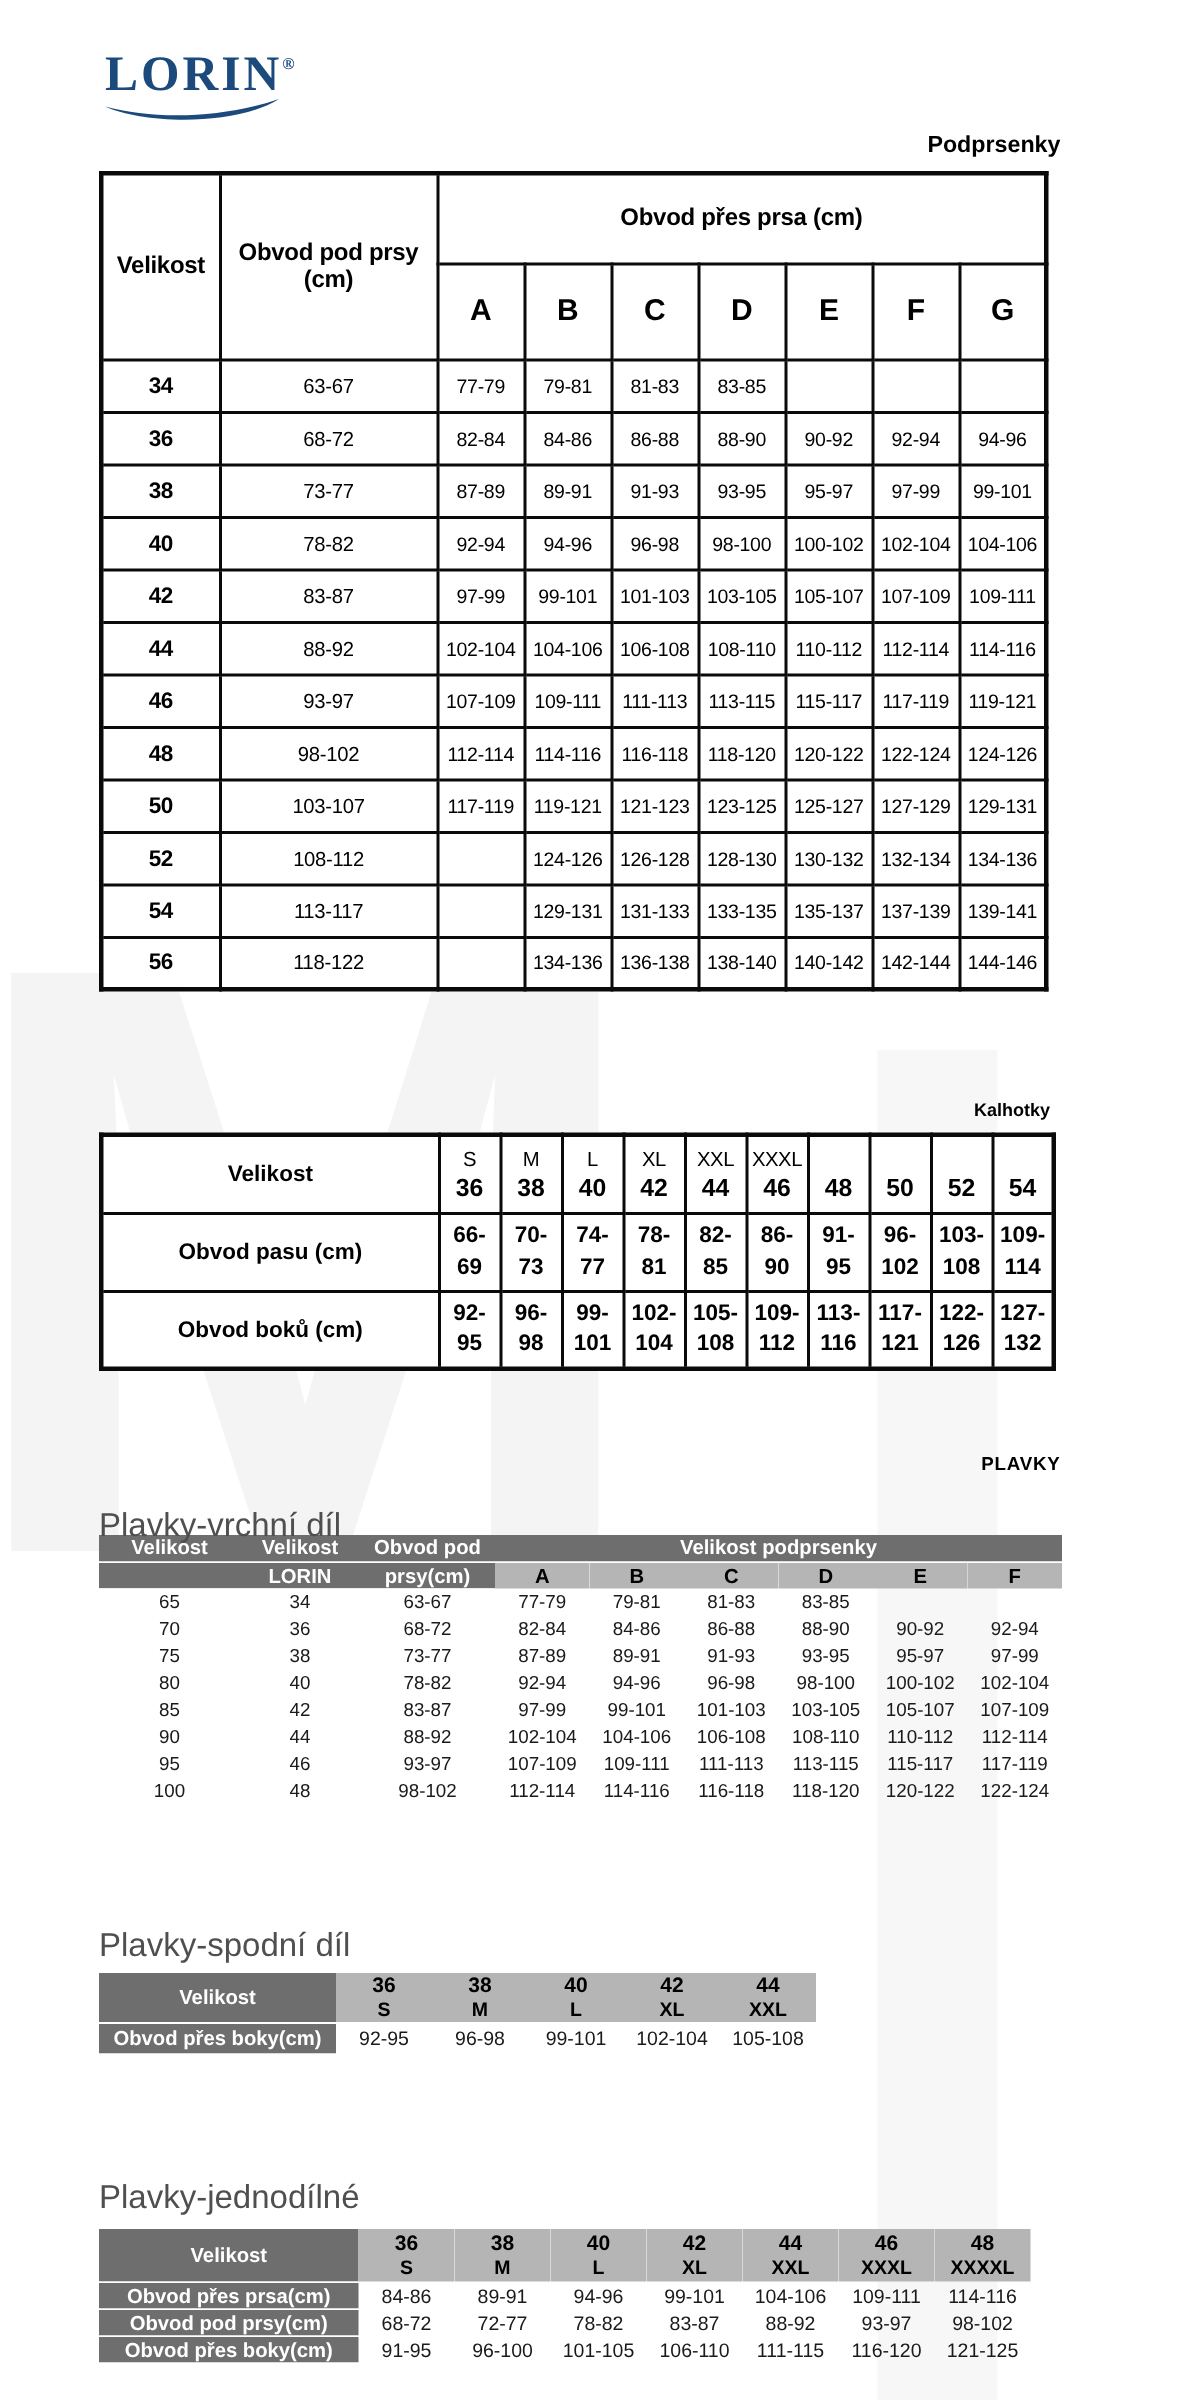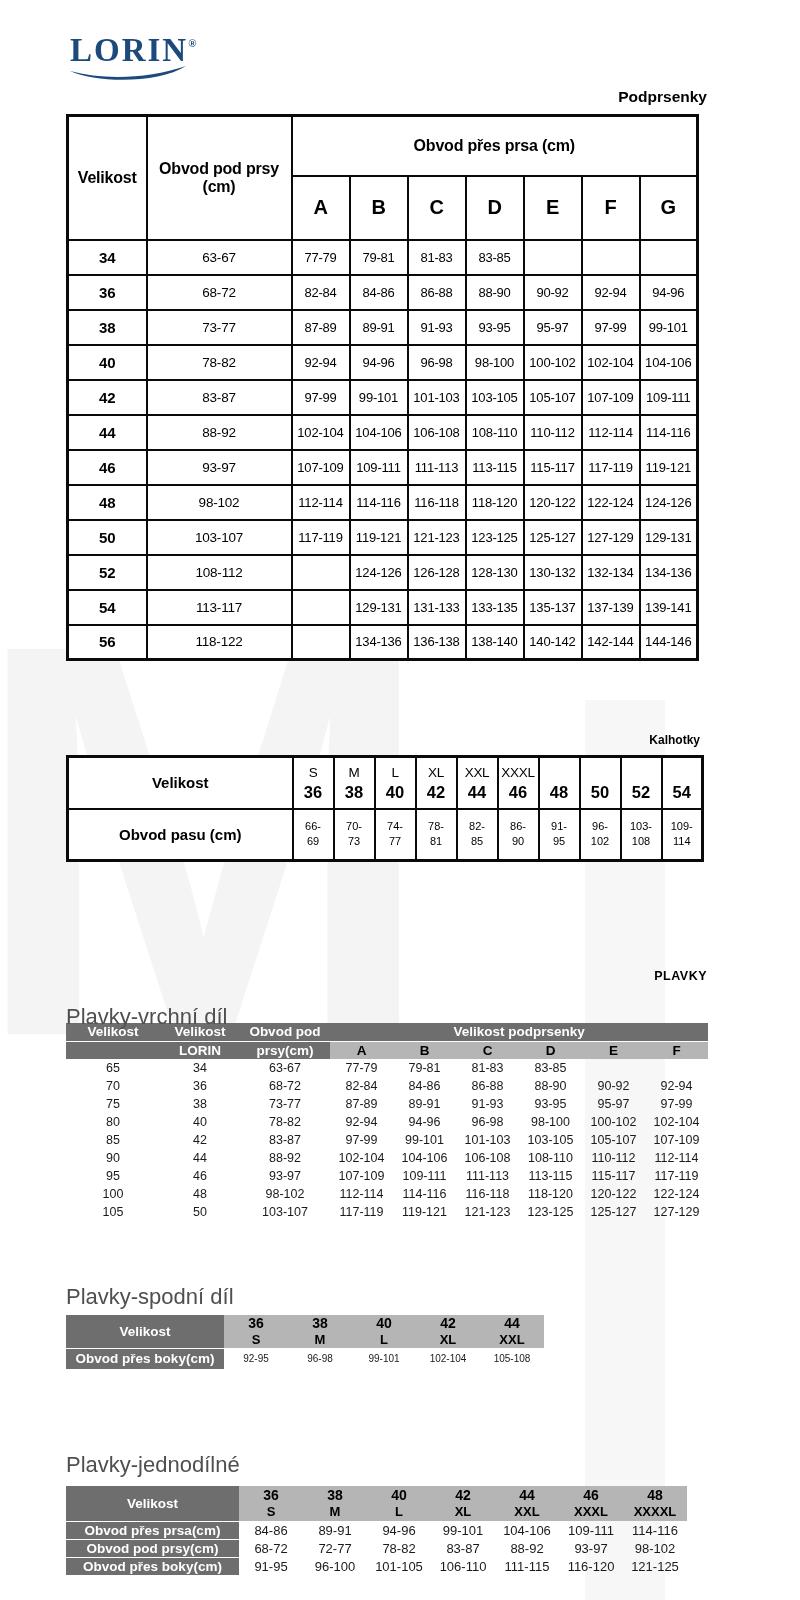--- a/index.html
+++ b/index.html
@@ -43,41 +43,41 @@
   .t1 .sz{font-weight:bold;font-size:15px;}
   .t1 .ub{font-size:13.5px;}
 
   
   .t2{position:absolute;left:66px;top:755px;width:635px;border:3px solid #0a0a0a;background:#fff;}
   .t2 th,.t2 td{border:2px solid #0a0a0a;}
   .t2 tr{height:52px;}
   .t2 .lbl{font-weight:bold;font-size:15px;}
   .t2 .sz-letter{display:block;font-size:13.5px;font-weight:normal;line-height:19px;min-height:19px;letter-spacing:-0.3px;}
   .t2 .sz-num{display:block;font-size:16.5px;font-weight:bold;line-height:20px;}
-  .t2 .val{font-size:11px;line-height:1.35;white-space:pre-line;}
+  .t2 .val{font-size:15px;line-height:1.35;white-space:pre-line;font-weight:bold;}
 
   
   .gtab th,.gtab td{font-size:12.5px;}
   .gtab .d{background:#6e6e6e;color:#fff;font-weight:bold;border-bottom:1px solid #fff;}
   .gtab .g{background:#b5b5b5;color:#000;font-weight:bold;}
   .gtab .num{display:block;font-weight:bold;font-size:14px;line-height:17px;}
   .gtab .letter{display:block;font-size:13px;line-height:16px;}
   .gtab td{color:#1a1a1a;}
 
   .t3{position:absolute;left:66px;top:1023px;width:642px;}
   .t3 tr.hr{height:18px;}
   .t3 tbody tr{height:18px;}
   .t3 .d{font-size:13.5px;}
   .t3 .g{font-size:13.5px;}
 
   .t4{position:absolute;left:66px;top:1315px;width:478px;}
   .t4 tr.hr{height:33px;}
   .t4 tr.vr{height:21px;}
   .t4 .d{font-size:13.5px;}
-  .t4 td{font-size:10px;}
+  .t4 td{font-size:13px;}
 
   .t5{position:absolute;left:66px;top:1486px;width:621px;}
   .t5 tr.hr{height:35px;}
   .t5 tr.vr{height:18px;}
   .t5 .d{font-size:13.5px;}
   .t5 td{font-size:13px;}
   .t5 .letter{font-weight:bold;}
 </style>
 </head>
 <body>
@@ -359,20 +359,44 @@
           <td class="val">86-
 90</td>
           <td class="val">91-
 95</td>
           <td class="val">96-
 102</td>
           <td class="val">103-
 108</td>
           <td class="val">109-
 114</td>
+        </tr>
+      <tr>
+        <th class="lbl">Obvod boků (cm)</th>
+
+      <td class="val">92-
+95</td>
+          <td class="val">96-
+98</td>
+          <td class="val">99-
+101</td>
+          <td class="val">102-
+104</td>
+          <td class="val">105-
+108</td>
+          <td class="val">109-
+112</td>
+          <td class="val">113-
+116</td>
+          <td class="val">117-
+121</td>
+          <td class="val">122-
+126</td>
+          <td class="val">127-
+132</td>
         </tr>
     </tbody>
   </table>
 
   <div class="h-right h-plavky">PLAVKY</div>
   <div class="sec-heading h-vrchni">Plavky-vrchní díl</div>
 
   <table class="t3 gtab">
     <colgroup>
       <col style="width:94px">
@@ -495,31 +519,20 @@
           <td>48</td>
           <td>98-102</td>
           <td>112-114</td>
           <td>114-116</td>
           <td>116-118</td>
           <td>118-120</td>
           <td>120-122</td>
           <td>122-124</td>
         </tr>
 
-        <tr>
-          <td>105</td>
-          <td>50</td>
-          <td>103-107</td>
-          <td>117-119</td>
-          <td>119-121</td>
-          <td>121-123</td>
-          <td>123-125</td>
-          <td>125-127</td>
-          <td>127-129</td>
-        </tr>
       </tbody>
   </table>
 
   <div class="sec-heading h-spodni">Plavky-spodní díl</div>
 
   <table class="t4 gtab">
     <colgroup>
       <col style="width:158px">
       <col style="width:64px">
         <col style="width:64px">

